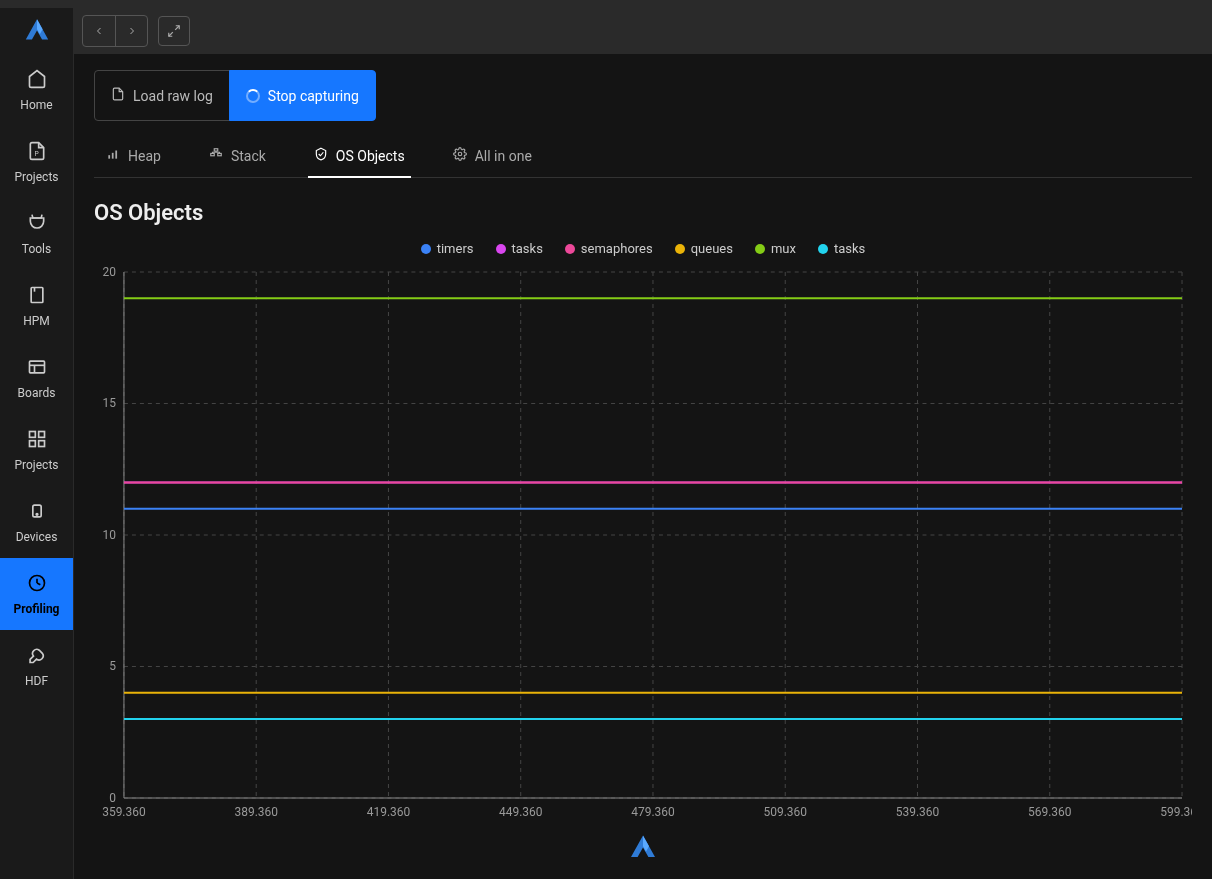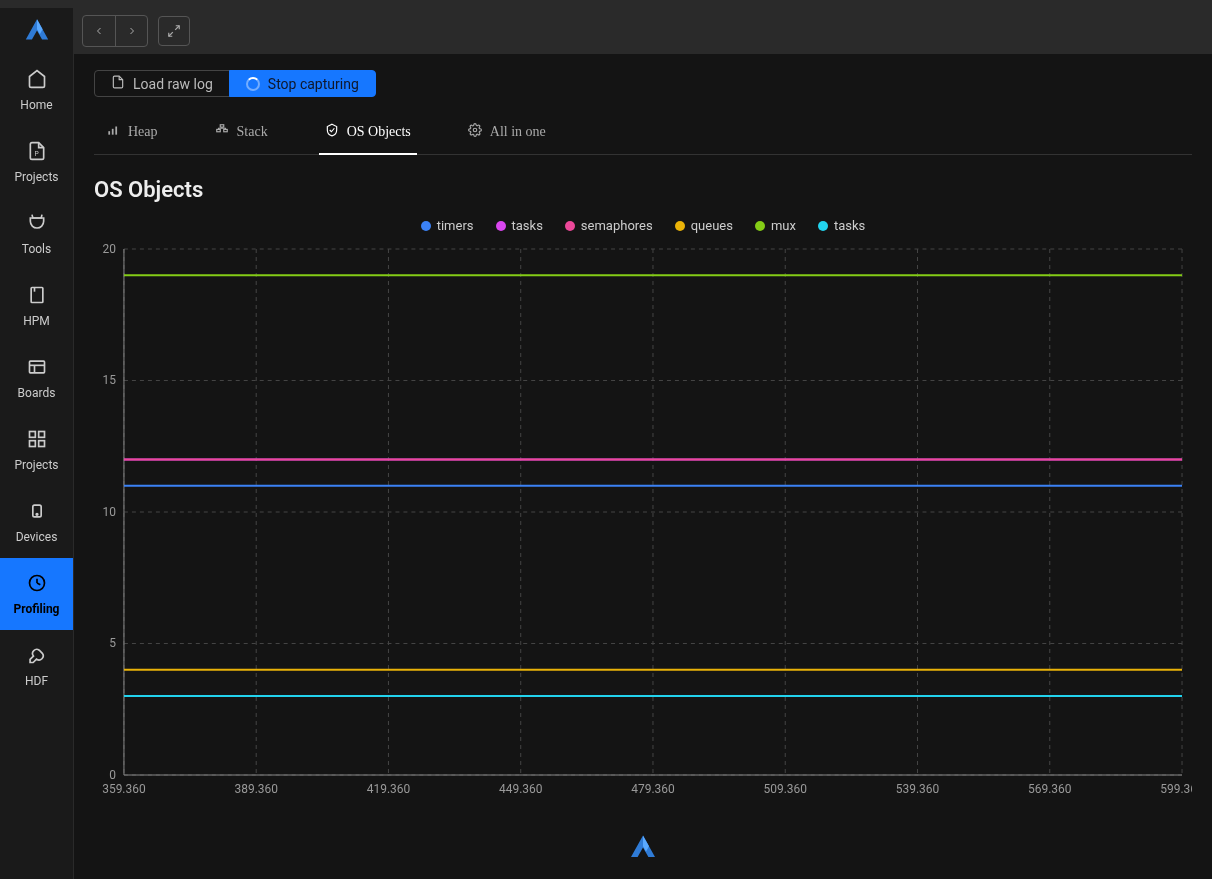--- a/index.html
+++ b/index.html
@@ -88,40 +88,39 @@
     min-height: 0;
     overflow: hidden;
   }
   .toolbar-row {
     display: flex;
     gap: 0;
     margin-bottom: 4px;
   }
   .tb-btn {
     display: flex; align-items: center; gap: 8px;
-    padding: 4px 16px;
+    padding: 16px 16px;
     border: 1px solid #444;
     background: transparent;
     color: #bbb;
     cursor: pointer;
     font-size: 14px;
   }
   .tb-btn:first-child { border-radius: 4px 0 0 4px; }
   .tb-btn.primary {
-    background: #1677ff; color: #0f172a; border-color: #1677ff;
+    background: #1677ff; color: #ffffff; border-color: #1677ff;
     border-radius: 0 4px 4px 0;
   }
   .tb-btn + .tb-btn { margin-left: -1px; }
   .tabs {
     display: flex;
     border-bottom: 1px solid #333;
     margin-top: 10px;
-    gap: 45px;
+    gap: 36px;
     padding-left: 6px;
-    font-family: Liberation Serif, serif;
   }
   .tab {
     display: flex; align-items: center; gap: 8px;
     padding: 12px 6px;
     color: #aaa;
     font-size: 14px;
     cursor: pointer;
     border-bottom: 2px solid transparent;
     margin-bottom: -1px;
   }

